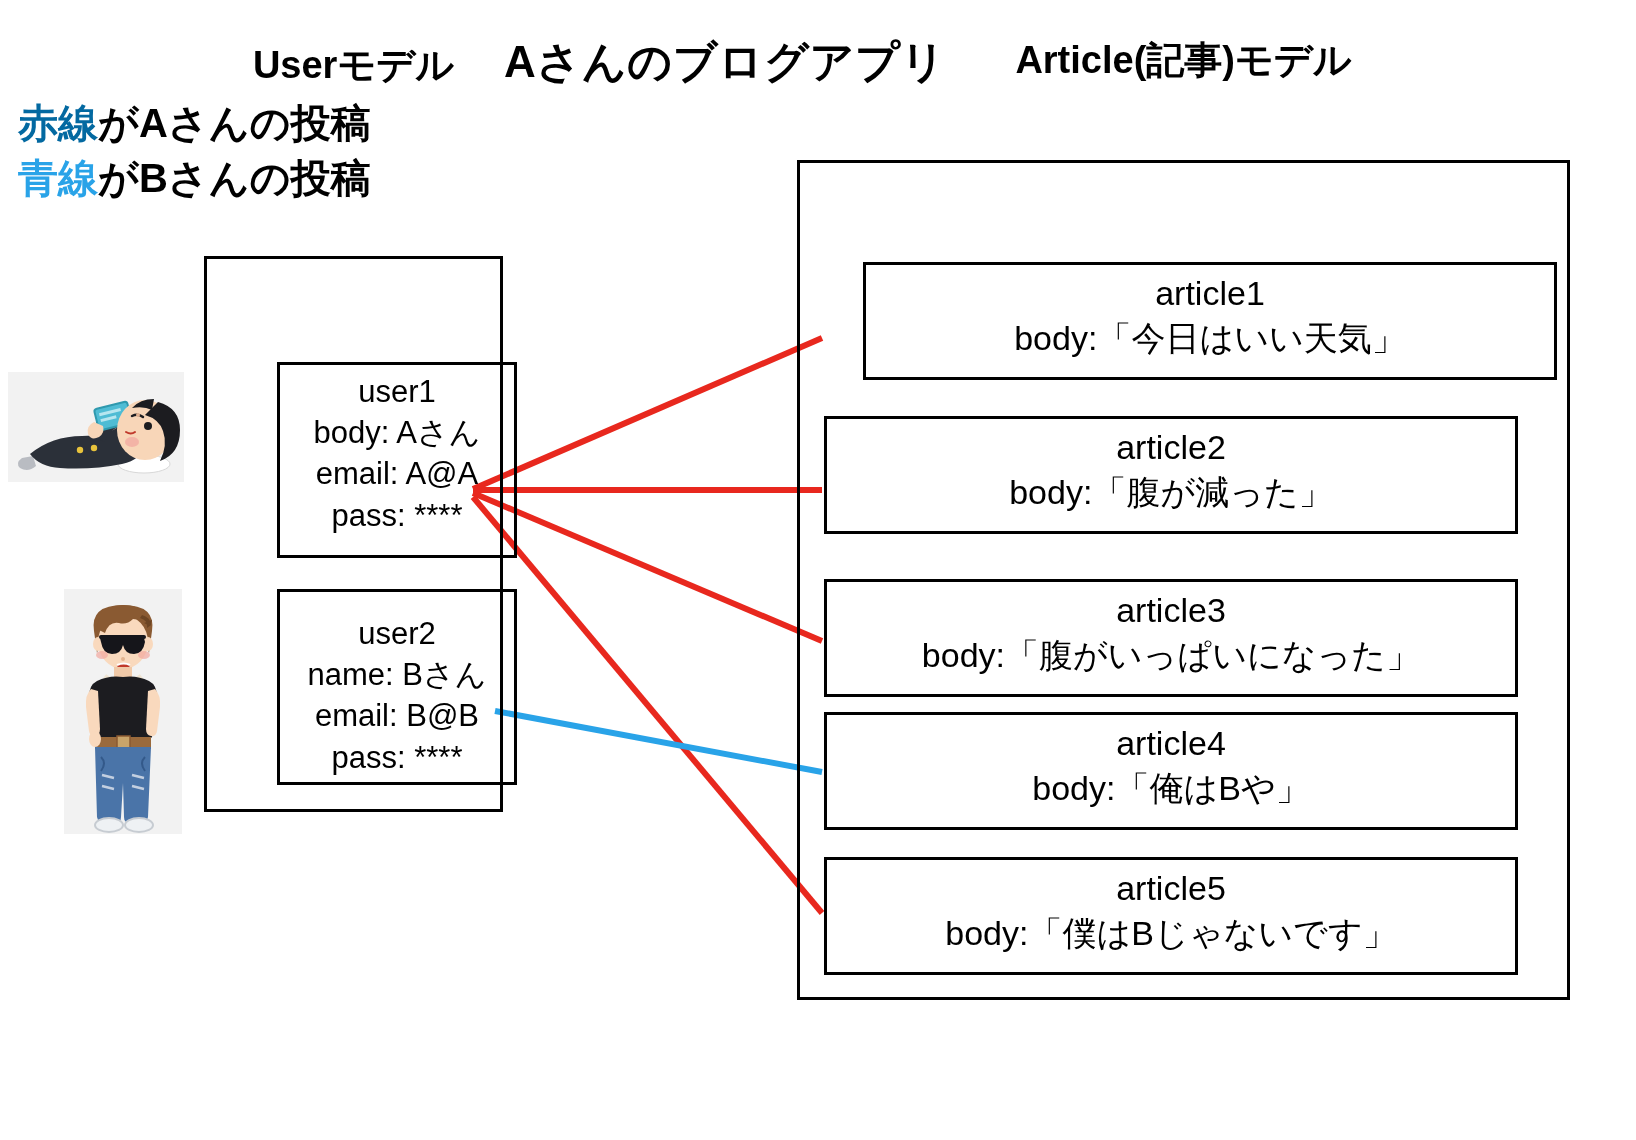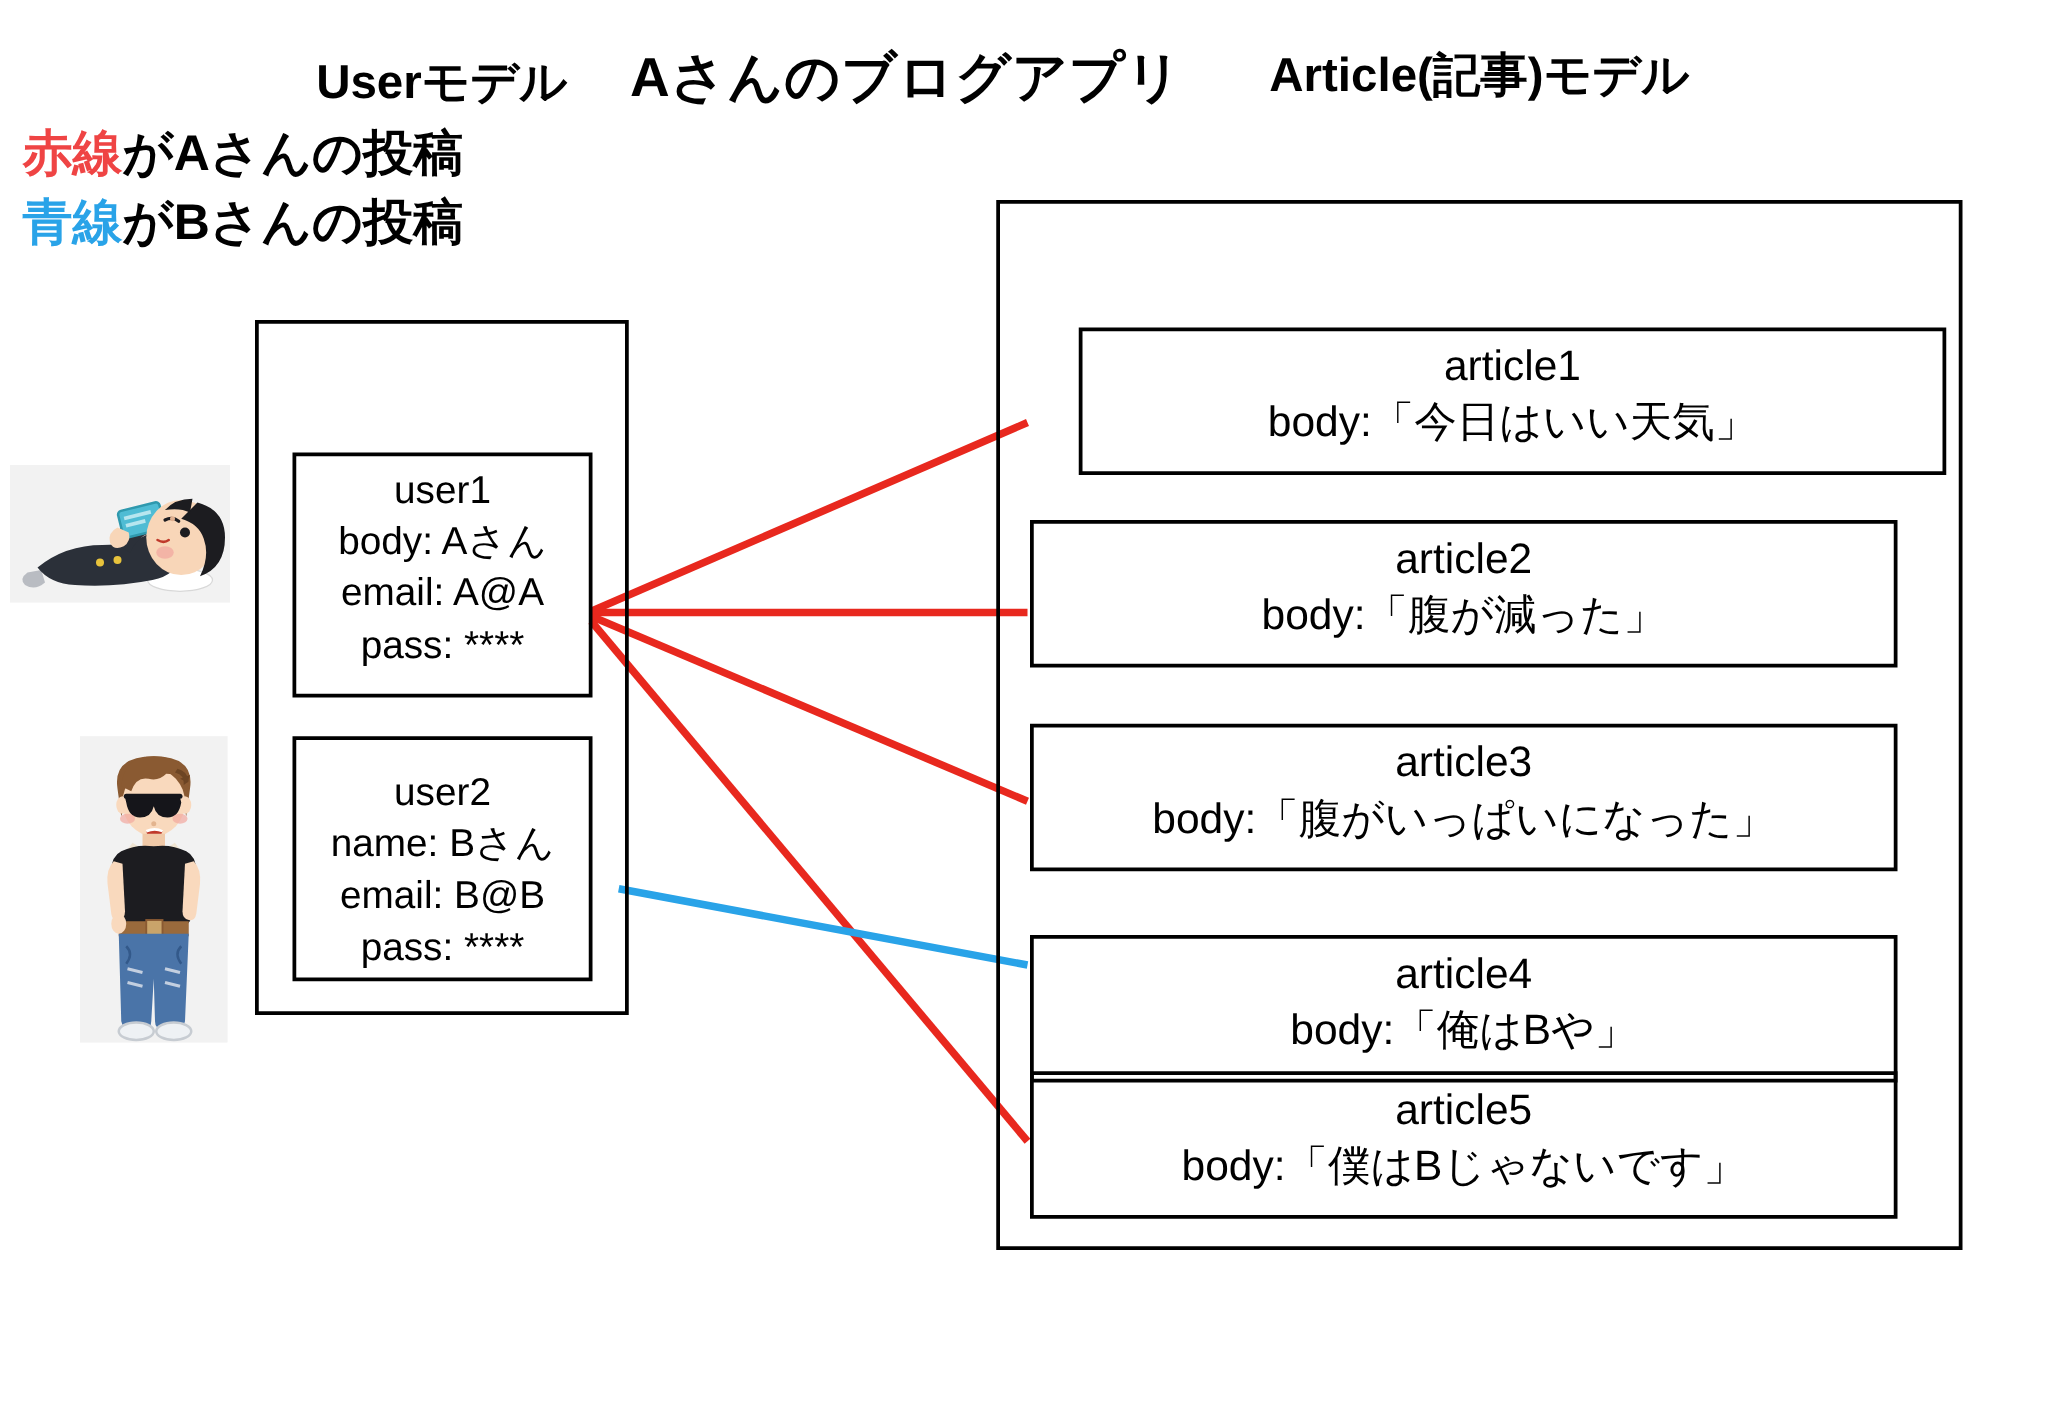--- a/index.html
+++ b/index.html
@@ -38,21 +38,21 @@
     left: 18px;
     top: 96px;
     width: 470px;
   }
   .legend-row {
     font-size: 40px;
     font-weight: bold;
     line-height: 1.38;
     white-space: nowrap;
   }
-  .legend-red { color: #ef4444; }
+  .legend-red { color: #0369a1; }
   .legend-blue { color: #29a3e8; }
 
   
   .box {
     position: absolute;
     border: 3px solid #000000;
     background: transparent;
     box-sizing: border-box;
   }
 
@@ -72,20 +72,21 @@
     font-weight: bold;
     white-space: nowrap;
   }
   #user-model-title { top: 40px; }
 
   .record-box {
     position: absolute;
     border: 3px solid #000000;
     box-sizing: border-box;
     text-align: center;
+    margin-left: 43px;
   }
   .record-line {
     font-size: 31px;
     line-height: 1.33;
     white-space: nowrap;
     font-weight: 400;
   }
   #user1-box {
     left: 234px;
     top: 362px;
@@ -297,21 +298,21 @@
   <div class="article-box" style="top:416px;">
     <div class="article-name">article2</div>
     <div class="article-body">body:「腹が減った」</div>
   </div>
 
   <div class="article-box" style="top:579px;">
     <div class="article-name">article3</div>
     <div class="article-body">body:「腹がいっぱいになった」</div>
   </div>
 
-  <div class="article-box" style="top:712px;margin-top:36px;">
+  <div class="article-box" style="top:712px;">
     <div class="article-name">article4</div>
     <div class="article-body">body:「俺はBや」</div>
   </div>
 
   <div class="article-box" style="top:857px;">
     <div class="article-name">article5</div>
     <div class="article-body">body:「僕はBじゃないです」</div>
   </div>
 
 </div>

